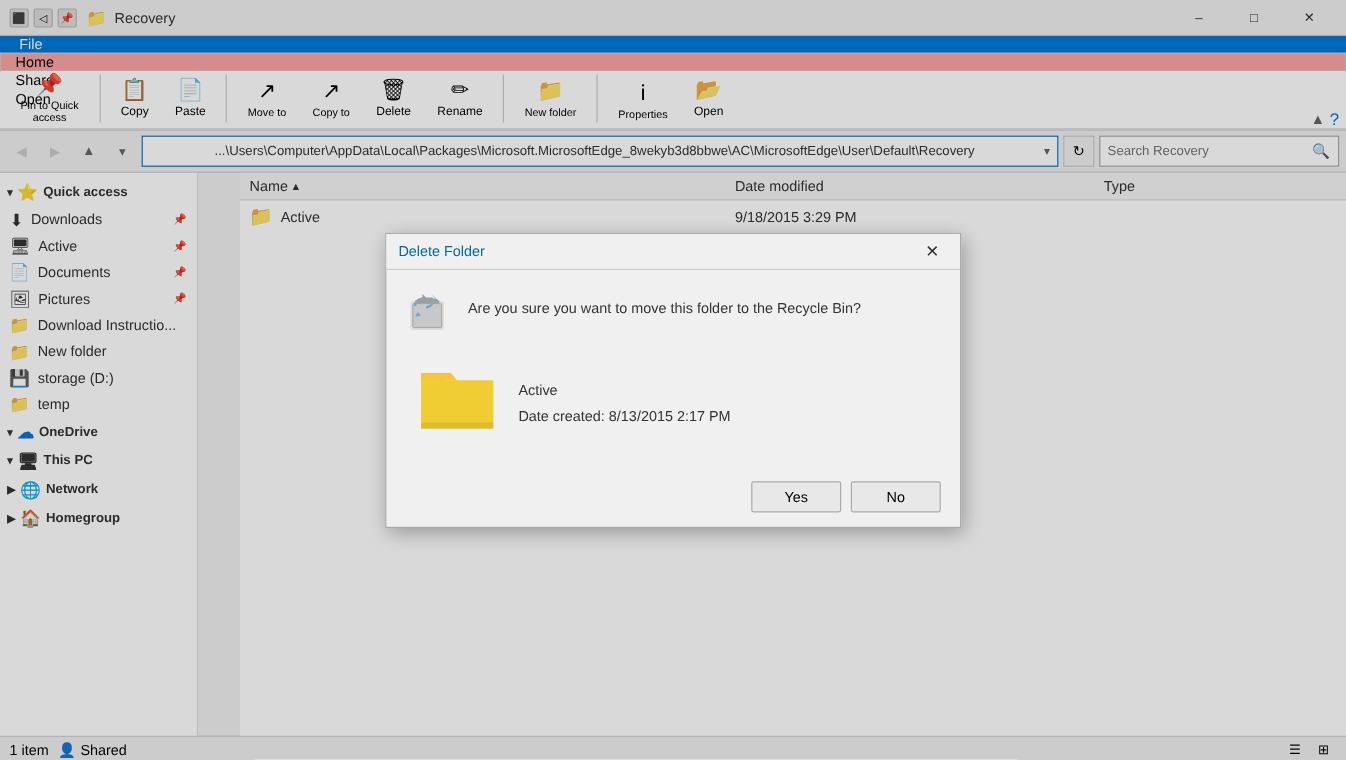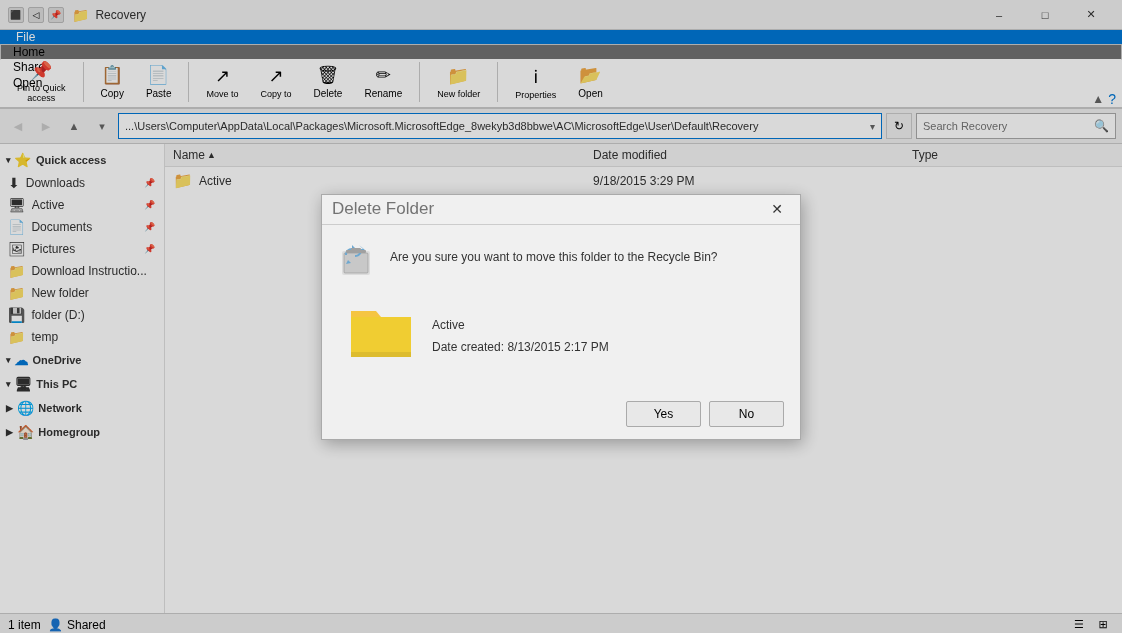--- a/index.html
+++ b/index.html
@@ -11,53 +11,53 @@
     .title-bar-icon { width: 16px; height: 16px; background: #ddd; border: 1px solid #bbb; border-radius: 2px; display: flex; align-items: center; justify-content: center; font-size: 9px; }
     .title-bar-folder { color: #e8a000; font-size: 14px; margin-right: 6px; }
     .title-bar-text { font-size: 12px; color: #333; }
     .title-controls { margin-left: auto; display: flex; gap: 0; }
     .title-ctrl-btn { width: 46px; height: 30px; background: transparent; border: none; cursor: pointer; font-size: 11px; display: flex; align-items: center; justify-content: center; color: #333; }
 
     
     .ribbon { background: #f0f0f0; border-bottom: 1px solid #ccc; }
     .ribbon-tabs { display: flex; height: 26px; border-bottom: 1px solid #ccc; flex-direction: column; }
     .ribbon-tab { padding: 0 12px; display: flex; align-items: center; font-size: 12px; cursor: pointer; border: 1px solid transparent; }
-    .ribbon-tab.active { background: #737373; border-color: #ccc; border-bottom-color: white; margin-bottom: -1px; }
+    .ribbon-tab.active { background: #fca5a5; border-color: #ccc; border-bottom-color: white; margin-bottom: -1px; }
     .ribbon-tab.file { background: #0078d7; color: white; padding: 0 16px; border: none; }
     .ribbon-commands { background: white; height: 52px; display: flex; align-items: center; padding: 0 8px; border-bottom: 1px solid #ccc; gap: 4px; }
     .ribbon-btn { display: flex; flex-direction: column; align-items: center; padding: 4px 8px; cursor: pointer; border: 1px solid transparent; border-radius: 2px; font-size: 10px; min-width: 36px; }
     .ribbon-icon { font-size: 18px; margin-bottom: 2px; }
     .ribbon-separator { width: 1px; background: #ccc; height: 40px; margin: 0 4px; }
 
     
     .address-bar { display: flex; align-items: center; padding: 4px 6px; background: #f0f0f0; border-bottom: 1px solid #ccc; gap: 4px; }
     .nav-btn { width: 24px; height: 24px; background: transparent; border: 1px solid transparent; cursor: pointer; display: flex; align-items: center; justify-content: center; font-size: 11px; color: #666; border-radius: 2px; }
     .nav-btn.disabled { color: #ccc; cursor: default; }
     .address-input-wrap { flex: 1; display: flex; align-items: center; background: white; border: 1px solid #0078d7; height: 26px; padding: 0 6px; font-size: 11px; }
-    .address-text { flex: 1; font-size: 11px; color: #333; white-space: nowrap; overflow: hidden; }
+    .address-text { flex: 1; font-size: 11px; color: #333; white-space: nowrap; overflow: hidden; text-align: center; }
     .address-dropdown { font-size: 10px; color: #666; margin-left: 4px; cursor: pointer; }
     .address-refresh { width: 26px; height: 26px; display: flex; align-items: center; justify-content: center; background: #f0f0f0; border: 1px solid #ccc; cursor: pointer; }
     .search-wrap { display: flex; align-items: center; background: white; border: 1px solid #aaa; height: 26px; width: 200px; padding: 0 6px; }
     .search-icon { color: #666; font-size: 12px; margin-left: 4px; }
     .search-input { border: none; outline: none; flex: 1; font-size: 11px; color: #999; }
 
     
     .main-layout { display: flex; height: calc(633px - 30px - 26px - 52px - 34px - 22px); }
 
     
     .sidebar { width: 165px; background: white; border-right: 1px solid #e0e0e0; overflow-y: auto; padding: 4px 0; }
     .sidebar-item { display: flex; align-items: center; padding: 3px 8px; cursor: pointer; font-size: 12px; color: #333; gap: 6px; }
     .sidebar-item .item-icon { font-size: 14px; flex-shrink: 0; }
     .sidebar-item .item-label { font-size: 12px; white-space: nowrap; overflow: hidden; }
     .sidebar-item .pin-icon { margin-left: auto; font-size: 9px; color: #999; }
     .sidebar-group-header { display: flex; align-items: center; padding: 4px 6px; font-size: 11px; font-weight: bold; color: #333; cursor: pointer; }
     .sidebar-group-header .chevron { margin-right: 4px; font-size: 9px; }
 
     
-    .file-list { flex: 1; background: white; overflow-y: auto; }
+    .file-list { flex: 1; background: white; overflow-y: auto; margin-left: 35px; }
     .file-list-header { display: flex; padding: 2px 0; border-bottom: 1px solid #e0e0e0; background: #f5f5f5; }
     .file-col { padding: 2px 8px; font-size: 12px; color: #333; cursor: pointer; display: flex; align-items: center; gap: 2px; }
     .file-col.name { flex: 2; }
     .file-col.date { flex: 1.5; }
     .file-col.type { flex: 1; }
     .file-col.size { flex: 1; }
     .file-row { display: flex; align-items: center; padding: 2px 0; cursor: pointer; }
     .file-cell { padding: 2px 8px; font-size: 12px; color: #333; }
     .file-cell.name { flex: 2; display: flex; align-items: center; gap: 6px; }
     .file-cell.date { flex: 1.5; }
@@ -69,21 +69,21 @@
     .status-bar { height: 22px; background: #f0f0f0; border-top: 1px solid #ccc; display: flex; align-items: center; padding: 0 8px; font-size: 12px; gap: 8px; }
     .status-right { margin-left: auto; display: flex; gap: 2px; }
     .view-btn { width: 22px; height: 18px; background: transparent; border: 1px solid transparent; cursor: pointer; display: flex; align-items: center; justify-content: center; font-size: 11px; }
 
     
     .overlay { position: fixed; top: 0; left: 0; width: 100%; height: 100%; background: rgba(0,0,0,0.15); z-index: 100; display: flex; align-items: center; justify-content: center; }
 
     
     .dialog { background: #f0f0f0; border: 1px solid #aaa; box-shadow: 2px 4px 16px rgba(0,0,0,0.3); width: 480px; font-size: 12px; }
     .dialog-titlebar { background: #f0f0f0; border-bottom: 1px solid #ccc; height: 30px; display: flex; align-items: center; padding: 0 10px; }
-    .dialog-title { font-size: 17px; color: #737373; flex: 1; }
+    .dialog-title { font-size: 12px; color: #0369a1; flex: 1; }
     .dialog-close { width: 26px; height: 24px; background: transparent; border: none; cursor: pointer; font-size: 14px; color: #333; display: flex; align-items: center; justify-content: center; }
     .dialog-body { padding: 16px 16px 12px 16px; }
     .dialog-top { display: flex; align-items: flex-start; gap: 12px; margin-bottom: 16px; }
     .recycle-icon { width: 40px; height: 40px; flex-shrink: 0; position: relative; }
     .dialog-question { font-size: 12px; color: #333; line-height: 1.4; padding-top: 8px; }
     .dialog-folder-section { display: flex; align-items: center; gap: 16px; margin: 8px 0 16px 0; padding: 0 8px; }
     .big-folder-icon { font-size: 60px; color: #e8a000; line-height: 1; }
     .folder-info { font-size: 12px; color: #333; line-height: 1.8; }
     .dialog-buttons { display: flex; justify-content: flex-end; gap: 8px; padding-top: 8px; }
     .dialog-btn { min-width: 75px; height: 26px; background: #e8e8e8; border: 1px solid #aaa; cursor: pointer; font-size: 12px; padding: 0 12px; border-radius: 2px; }
@@ -217,21 +217,21 @@
     <div class="sidebar-item">
       <span class="item-icon">📁</span>
       <span class="item-label">Download Instructio...</span>
     </div>
     <div class="sidebar-item">
       <span class="item-icon">📁</span>
       <span class="item-label">New folder</span>
     </div>
     <div class="sidebar-item">
       <span class="item-icon">💾</span>
-      <span class="item-label">folder (D:)</span>
+      <span class="item-label">storage (D:)</span>
     </div>
     <div class="sidebar-item">
       <span class="item-icon">📁</span>
       <span class="item-label">temp</span>
     </div>
 
     <div class="sidebar-group-header">
       <span class="chevron">▾</span>
       <span style="font-size:14px;margin-right:4px;color:#0078d7;">☁</span>
       <span>OneDrive</span>

